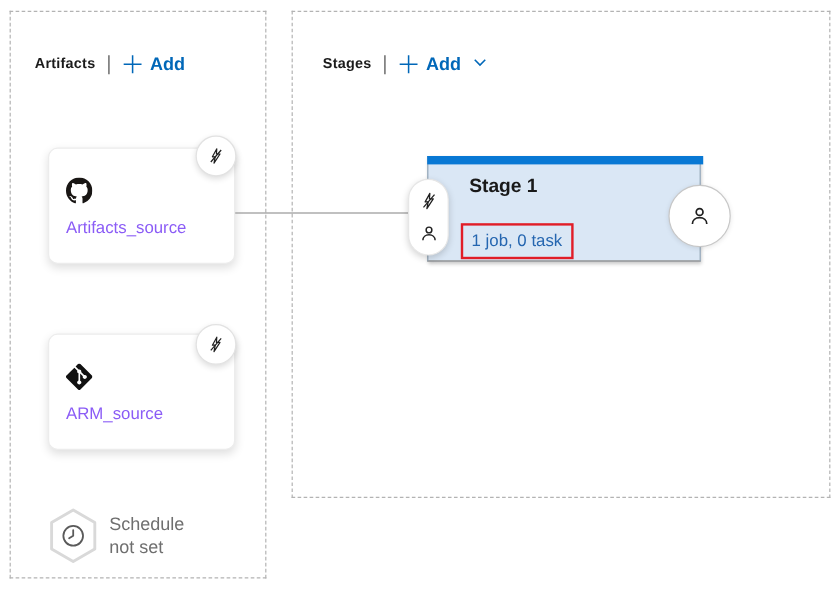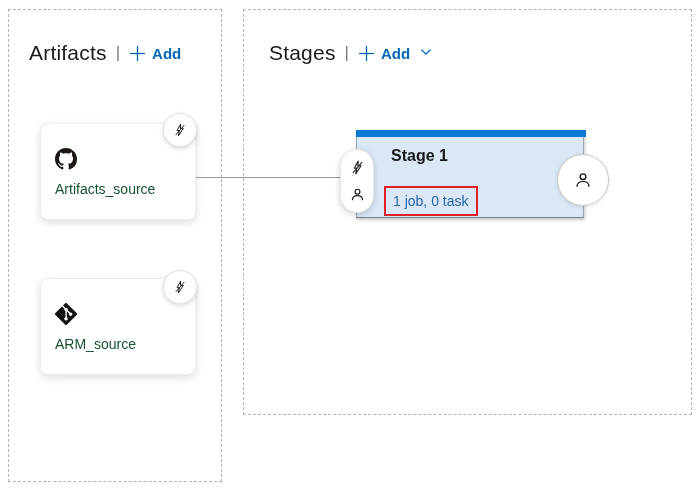--- a/index.html
+++ b/index.html
@@ -7,32 +7,32 @@
   body { font-family:"Liberation Sans","DejaVu Sans",sans-serif; color:#1b1b1b; }
   #canvas { position:relative; width:700px; height:491px; background:#fff; overflow:hidden; }
 
   .panel { position:absolute; border:1px dashed #b3b3b3; background:#fff; }
   #artifacts-panel { left:8px; top:9px; width:214px; height:473px; }
   #stages-panel    { left:243px; top:9px; width:449px; height:406px; }
 
   .panel-header { position:absolute; display:flex; align-items:center; height:24px; }
   #artifacts-panel .panel-header { left:20px; top:31px; }
   #stages-panel    .panel-header { left:25px; top:31px; }
-  .panel-title { font-size:21px; font-weight:400; color:#1b1b1b; letter-spacing:.2px; }
+  .panel-title { font-size:12px; font-weight:700; color:#1b1b1b; letter-spacing:.2px; }
   .separator { color:#7a7a7a; font-weight:300; font-size:17px; margin:0 9px; }
   .add-btn { display:flex; align-items:flex-start; gap:6px; cursor:pointer; background:none; border:none; }
   .add-btn svg { display:block; }
   .add-label { color:var(--accent-blue,#0067b8); font-size:15px; font-weight:700; }
 
   .artifact-card { position:absolute; left:31px; width:156px; height:97px; background:#fff;
     border:1px solid #ececec; border-radius:8px; box-shadow:0 3px 8px rgba(0,0,0,.13); cursor:pointer; }
   #artifact-card-1 { top:113px; }
   #artifact-card-2 { top:268px; }
   .artifact-icon { position:absolute; left:14px; top:24px; width:22px; height:22px; }
-  .artifact-label { position:absolute; left:14px; top:57px; font-size:14px; color:#14532d; white-space:nowrap;text-align:center; }
+  .artifact-label { position:absolute; left:14px; top:57px; font-size:14px; color:#8b5cf6; white-space:nowrap;text-align:center; }
 
   .trigger-badge { position:absolute; left:154px; width:34px; height:34px; border-radius:50%;
     background:#fff; border:1px solid #e2e2e2; box-shadow:0 2px 5px rgba(0,0,0,.14);
     display:flex; align-items:center; justify-content:center; cursor:pointer; z-index:3; }
   #trigger-badge-1 { top:103px; }
   #trigger-badge-2 { top:260px; }
 
   #schedule { position:absolute; left:31px; top:413px; display:flex; align-items:center; gap:9px; cursor:pointer; }
   #schedule-hex { width:42px; height:47px; flex:0 0 auto; }
   #schedule-text { font-size:15px; line-height:19px; color:#6f6f6f; }
@@ -99,20 +99,31 @@
       </svg>
       <span class="artifact-label">ARM_source</span>
     </div>
     <div id="trigger-badge-2" class="trigger-badge">
       <svg width="16" height="16" viewBox="0 0 24 24" fill="none" stroke="#1f1f1f" stroke-width="1.5" stroke-linejoin="round">
         <path d="M13 3 L7.5 13 H11 L9.5 21 L17 9.5 H12.5 Z"></path>
         <line x1="5.5" y1="19.5" x2="18.5" y2="4.5"></line>
       </svg>
     </div>
 
+    <div id="schedule">
+      <svg id="schedule-hex" viewBox="0 0 42 47">
+        <polygon points="21,2 39,12.5 39,34.5 21,45 3,34.5 3,12.5" fill="#fff" stroke="#d9d9d9" stroke-width="2.4" stroke-linejoin="round"></polygon>
+        <circle cx="21" cy="23.5" r="8.2" fill="none" stroke="#5a5a5a" stroke-width="1.5"></circle>
+        <path d="M21 18.8 L21 23.5 L17.6 25.6" fill="none" stroke="#5a5a5a" stroke-width="1.5" stroke-linecap="round"></path>
+      </svg>
+      <div id="schedule-text">
+        <div>Schedule</div>
+        <div>not set</div>
+      </div>
+    </div>
   </div>
 
   <div id="stages-panel" class="panel">
     <div class="panel-header">
       <span class="panel-title">Stages</span>
       <span class="separator">|</span>
       <button class="add-btn">
         <svg width="17" height="17" viewBox="0 0 16 16" fill="none" stroke="#0067b8" stroke-width="1.2">
           <line x1="8" y1="1" x2="8" y2="15"></line>
             <line x1="1" y1="8" x2="15" y2="8"></line>

